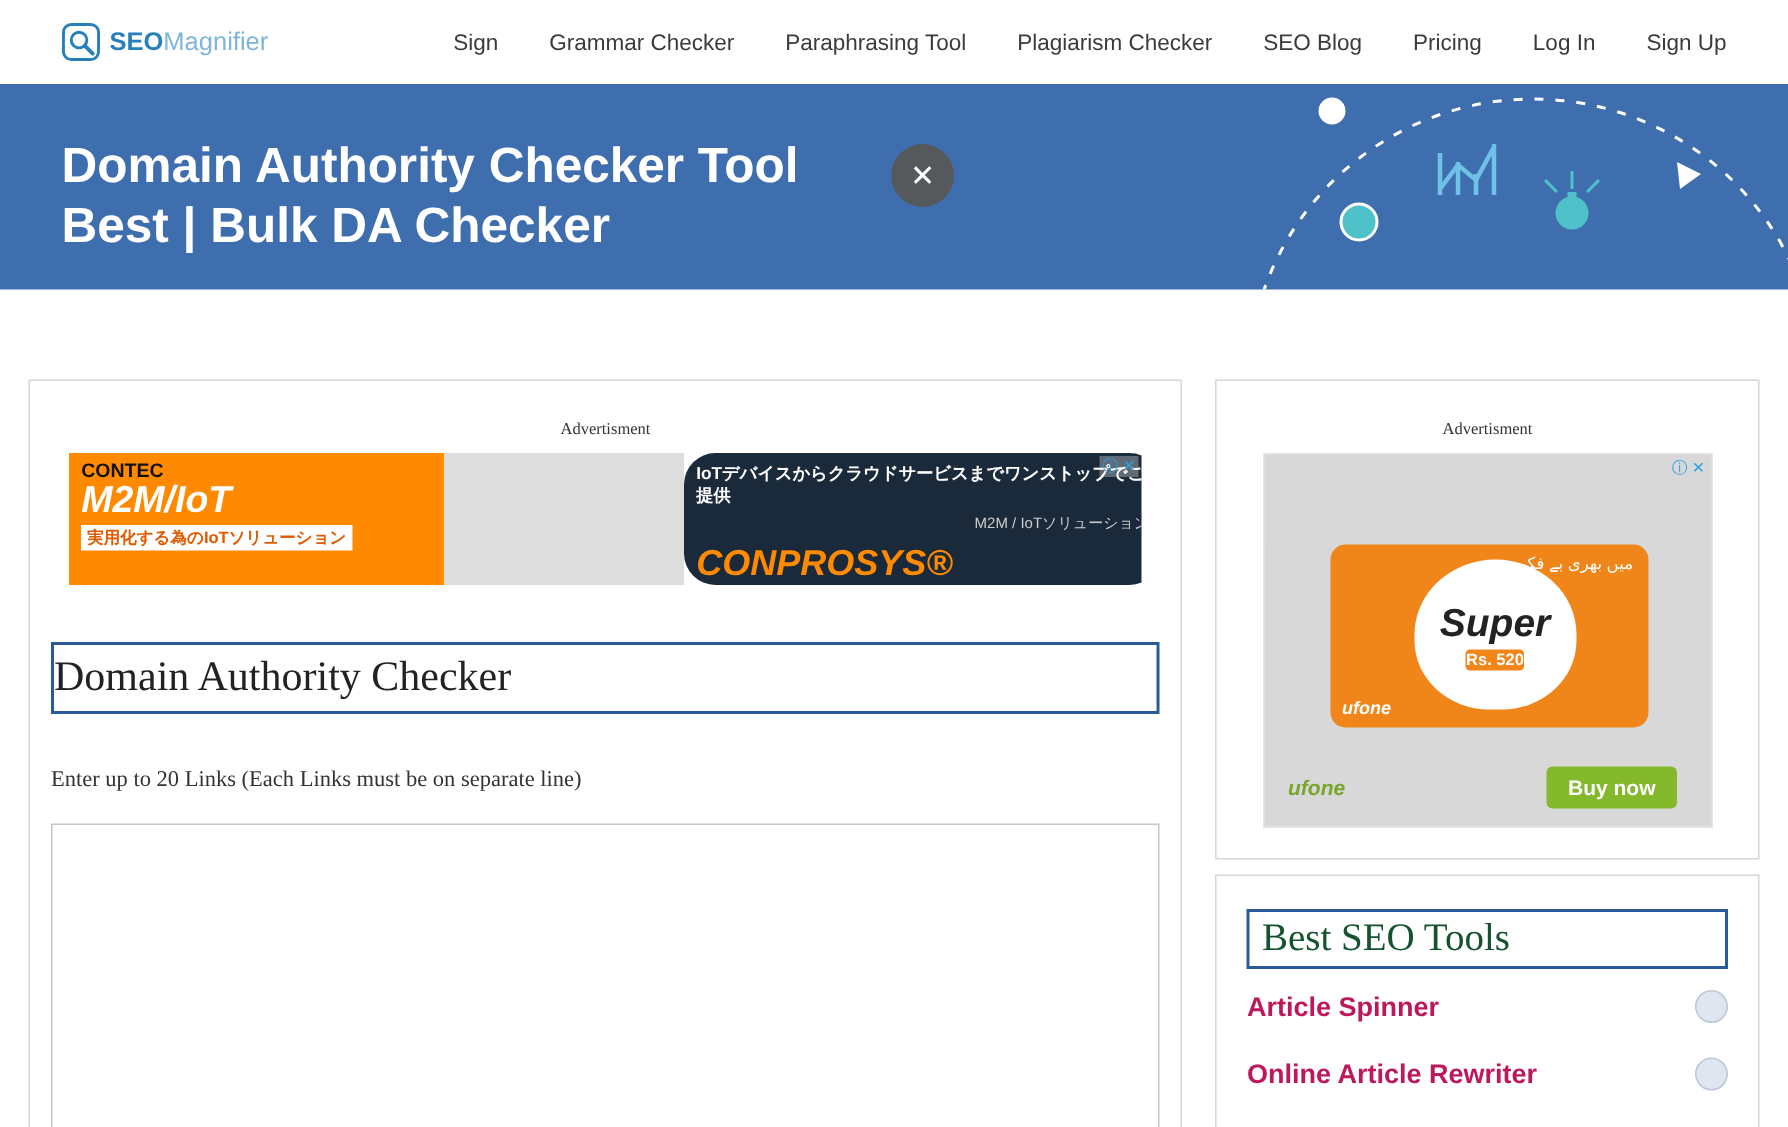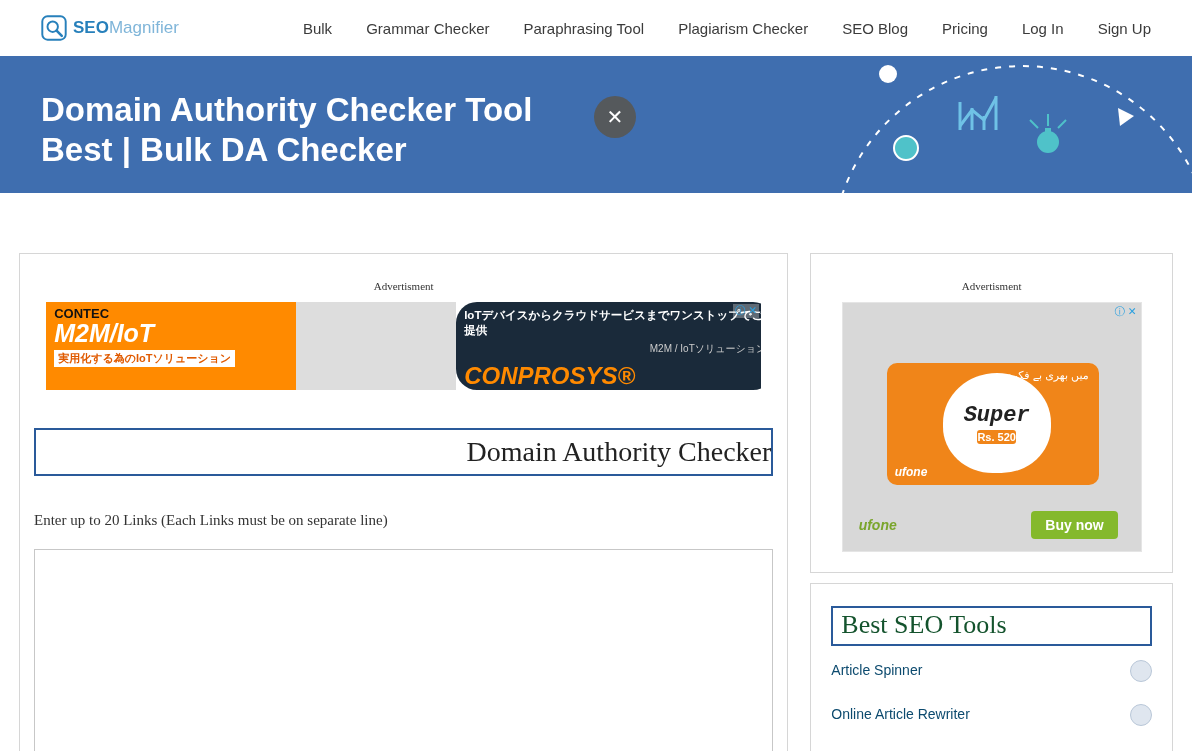--- a/index.html
+++ b/index.html
@@ -38,62 +38,62 @@
 .ad-left .jp { background: #fff; color: #e05a00; font-size: 11px; padding: 1px 4px; display: inline-block; margin-top: 2px; font-weight: 700; }
 .ad-mid { position: absolute; left: 250px; top: 0; width: 160px; height: 100%; background: #ddd; }
 .ad-right { position: absolute; left: 410px; top: 0; width: 318px; height: 100%; background: #1a2a3a; color: #fff; font-size: 11px; padding: 6px 8px; border-radius: 21px; }
 .ad-right .jp2 { color: #fff; font-size: 11.5px; font-weight: 600; }
 .ad-right .jp3 { color: #ccc; font-size: 10px; text-align: right; margin-top: 4px; }
 .ad-right .conp { color: #ff8a00; font-size: 24px; font-weight: 900; font-style: italic; margin-top: 6px; }
 .ad-tag { position: absolute; right: 2px; top: 2px; font-size: 10.5px; color: #2aa0e0; background: rgba(255,255,255,0.3); padding: 0 2px; }
 
 
 .tool-title-box { border: 2px solid #2a5a9a; margin: 38px 0 36px; padding: 6px 0; }
-.tool-title { text-align: right; font-family: Georgia, 'Times New Roman', serif; font-size: 28px; color: #222; }
+.tool-title { text-align: left; font-family: Georgia, 'Times New Roman', serif; font-size: 28px; color: #222; }
 .input-label { font-size: 15px; margin-bottom: 20px; font-family: Georgia, serif; }
 .links-textarea { width: 100%; height: 210px; border: 1px solid #c7c7c7; resize: none; font-size: 14px; padding: 6px; }
 
 
 .side-ad { width: 300px; height: 250px; margin: 0 auto; border: 1px solid #e5e5e5; position: relative; background: #d8d8d8; overflow: hidden; }
 .side-ad-top { position: absolute; left: 0; top: 0; right: 0; height: 60px; background: #d8d8d8; }
 .side-ad-card { position: absolute; left: 44px; top: 60px; width: 212px; height: 122px; background: #f08519; border-radius: 10px; }
 .side-ad-circle { position: absolute; left: 100px; top: 70px; width: 108px; height: 100px; background: #fff; border-radius: 50% 50% 46% 46%; display: flex; flex-direction: column; align-items: center; justify-content: center; }
-.side-ad-circle .sup { font-family: Liberation Mono, monospace; font-size: 22px; font-weight: 700; font-style: italic; color: #222; }
+.side-ad-circle .sup { font-family: Liberation Sans, sans-serif; font-size: 26px; font-weight: 700; font-style: italic; color: #222; }
 .side-ad-circle .price { background: #f08519; color: #fff; font-size: 11px; padding: 1px 0; border-radius: 3px; margin-top: 2px; font-weight: 700; }
 .side-ad-urd { position: absolute; right: 52px; top: 66px; color: #fff; font-size: 11px; }
 .side-ad-uf1 { position: absolute; left: 52px; bottom: 72px; color: #fff; font-size: 12px; font-style: italic; font-weight: 600; }
 .side-ad-uf2 { position: absolute; left: 16px; bottom: 18px; color: #7aa52c; font-size: 14px; font-style: italic; font-weight: 700; }
 .side-ad-buy { position: absolute; right: 23px; bottom: 12px; background: #84b92c; color: #fff; padding: 6px 14px; border-radius: 4px; font-size: 14px; font-weight: 600; cursor: pointer; }
 .side-ad-tag { position: absolute; right: 4px; top: 2px; font-size: 10.5px; color: #2aa0e0; }
 
 
 .side-tools { border: 1px solid #d6d6d6; margin-top: 10px; padding: 22px 20px 8px; }
 .side-tools-title-box { border: 2px solid #2a5a9a; padding: 2px 8px 4px; margin-bottom: 14px; }
 .side-tools-title { font-size: 26px; font-family: Georgia, serif; color: #14532d; }
 .tool-link-row { display: flex; align-items: center; justify-content: space-between; margin-bottom: 22px; }
-.tool-link-row a { color: #0c4a6e; font-size: 14px; text-decoration: none; cursor: pointer; line-height: 1.25; }
+.tool-link-row a { color: #be185d; font-size: 18px; text-decoration: none; cursor: pointer; line-height: 1.25; font-weight: bold; }
 .tool-link-icon { width: 22px; height: 22px; border-radius: 50%; background: #dfe6ef; border: 1px solid #b9c7d8; flex-shrink: 0; margin-left: 10px; }
 </style>
 </head>
 <body>
 
 <div class="nav-wrap">
   <div class="nav">
     <div class="logo">
       <svg class="logo-icon" viewBox="0 0 40 40">
         <rect x="2" y="2" width="36" height="36" rx="8" fill="none" stroke="#2780bb" stroke-width="3"></rect>
         <circle cx="18" cy="18" r="8" fill="none" stroke="#2780bb" stroke-width="3"></circle>
         <line x1="24" y1="24" x2="32" y2="32" stroke="#2780bb" stroke-width="4" stroke-linecap="round"></line>
       </svg>
       <span class="logo-text">
         <span class="seo">SEO</span><span class="mag">Magnifier</span>
       </span>
     </div>
     <div class="nav-links">
-      <a>Bulk</a>
+      <a>Sign</a>
       <a>Grammar Checker</a>
       <a>Paraphrasing Tool</a>
       <a>Plagiarism Checker</a>
       <a>SEO Blog</a>
       <a>Pricing</a>
       <a>Log In</a>
       <a>Sign Up</a>
     </div>
   </div>
 </div>

